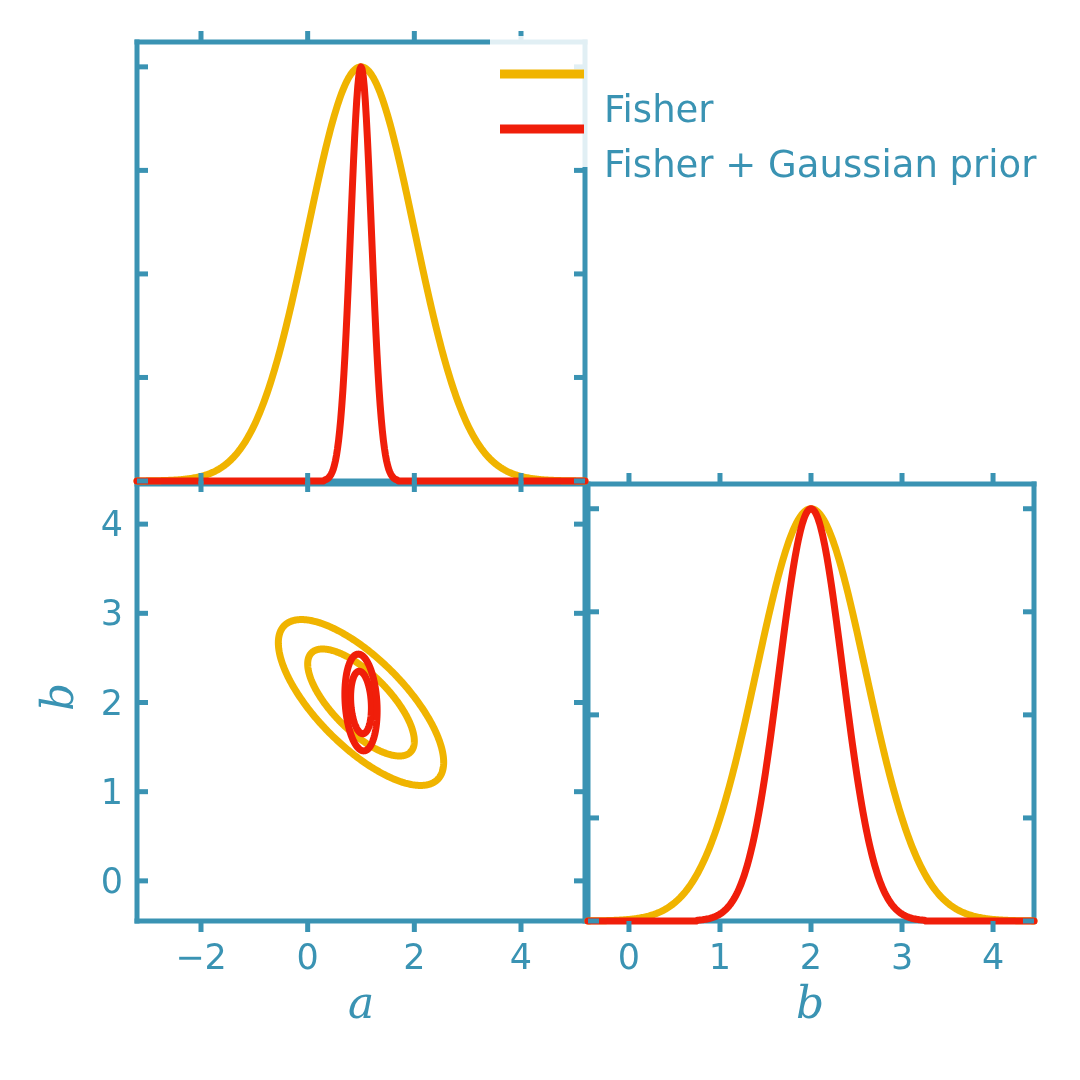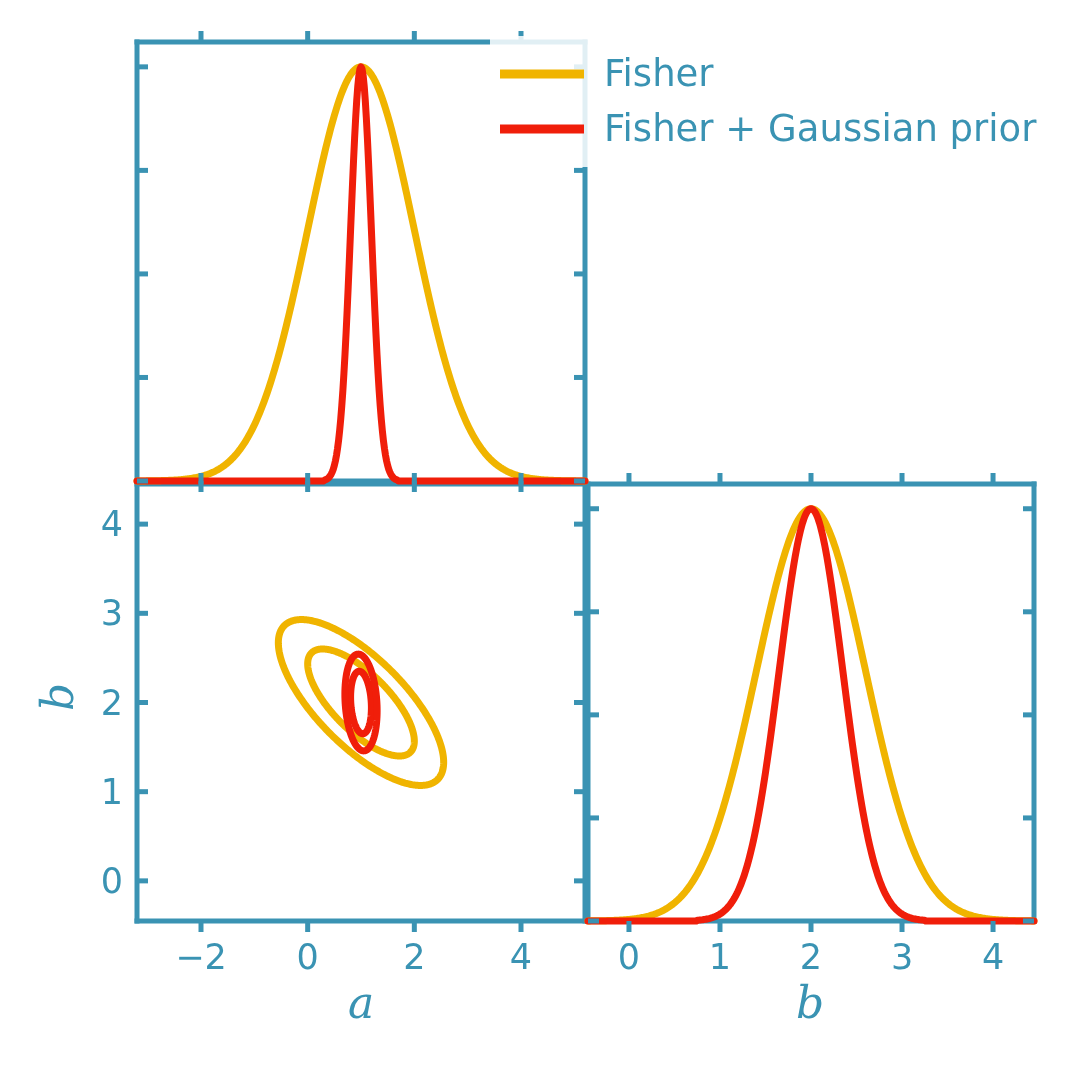--- a/index.html
+++ b/index.html
@@ -49,20 +49,21 @@
   .axis-title.rotated {
     transform: translate(-50%, -50%) rotate(-90deg);
   }
   .legend-label {
     position: absolute;
     color: #3a93b3;
     font-size: 37px;
     font-family: "DejaVu Sans", sans-serif;
     white-space: nowrap;
     transform: translate(0, -50%);
+    margin-top: 36px;
   }
 </style>
 </head>
 <body>
 
 <div id="figure">
 
   <svg id="plot-svg" viewBox="0 0 1080 1080">
     <g id="axes-layer">
         <g>

